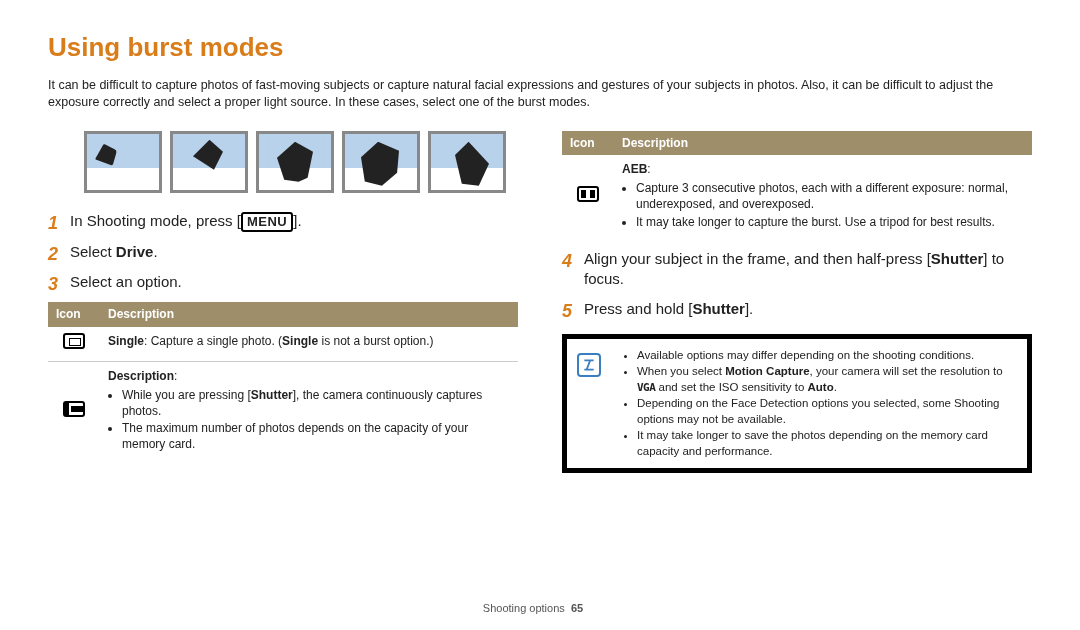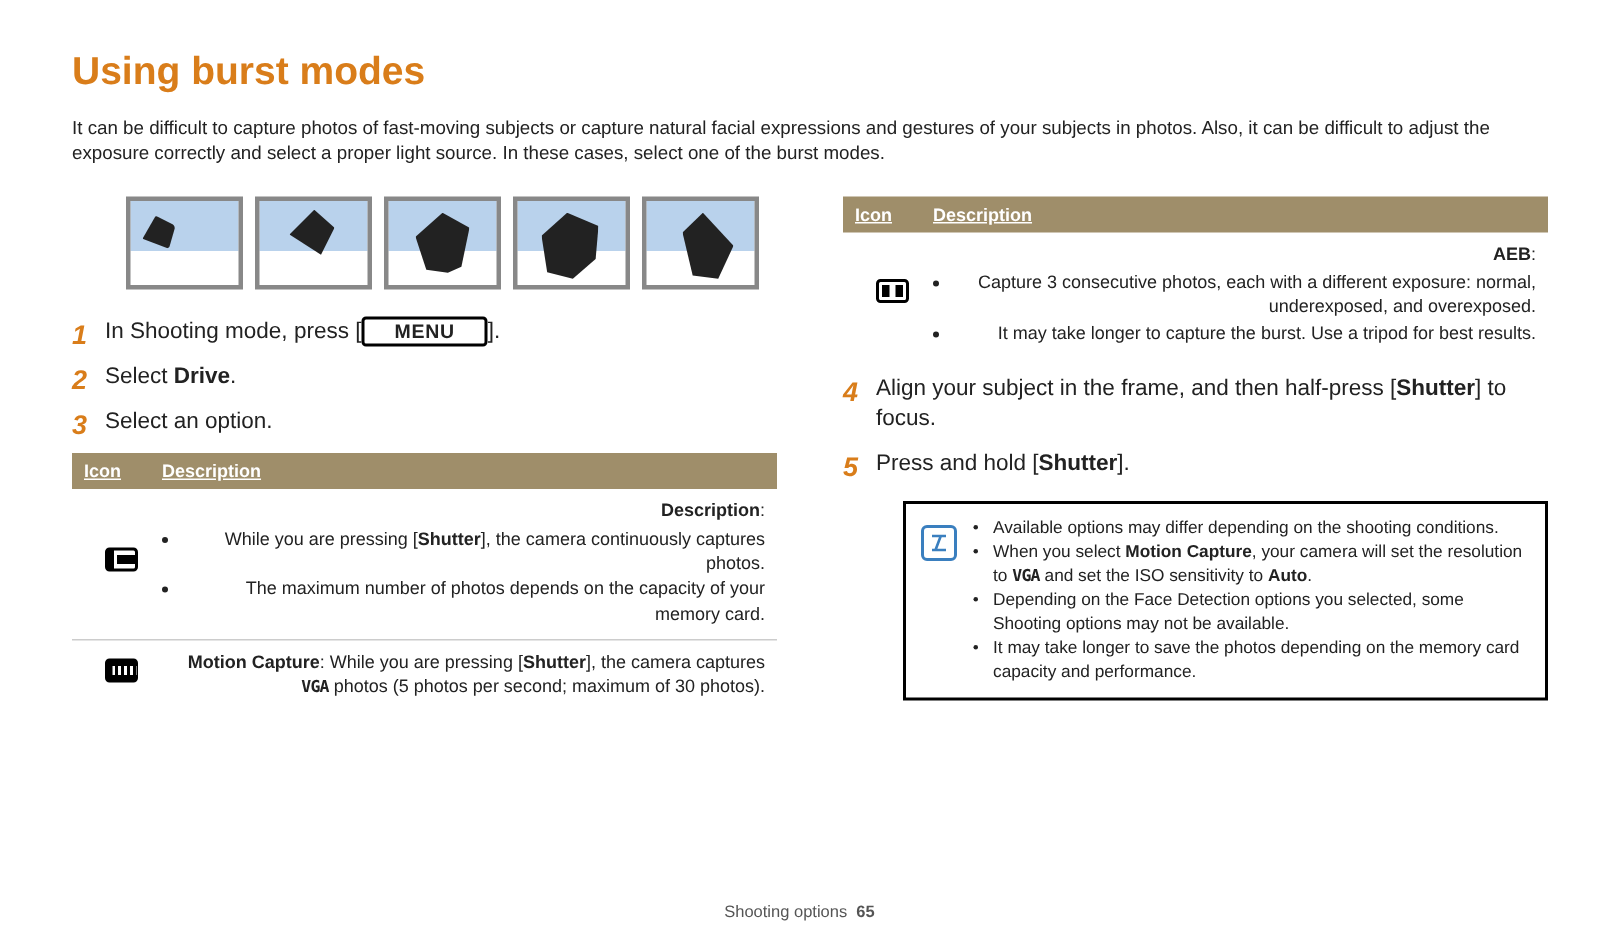--- a/index.html
+++ b/index.html
@@ -46,32 +46,32 @@
   
   ol.steps { list-style: none; counter-reset: s; font-size: 15px; }
   ol.steps > li { counter-increment: s; position: relative; padding-left: 22px; margin: 6px 0 10px; }
   ol.steps > li::before {
     content: counter(s);
     position: absolute; left: 0; top: 0;
     color: #d97d1a; font-style: italic; font-weight: 600; font-size: 18px;
   }
   .menu-badge {
     display:inline-block;border:2px solid #000;border-radius:3px;
-    padding:0 20px;font-weight:800;font-size:13px;line-height:16px;
+    padding:0 4px;font-weight:800;font-size:13px;line-height:16px;
     vertical-align:baseline; letter-spacing:0.5px;
   }
 
   
   table.desc { width: 100%; border-collapse: collapse; font-size: 12px; margin-top:4px;}
   table.desc th {
     background: #9f8e6a; color: #fff; font-weight: 600; text-align: left;
-    padding: 4px 8px; font-size: 12px; text-decoration: underline;
+    padding: 4px 8px; font-size: 12px;
   }
   table.desc th:first-child { width: 52px; }
-  table.desc td { border-bottom: 1px solid #ccc; padding: 6px 8px 8px; vertical-align: top; text-align: right;}
+  table.desc td { border-bottom: 1px solid #ccc; padding: 6px 8px 8px; vertical-align: top;}
   table.desc tr:last-child td { border-bottom: none;}
   .icon-cell { text-align:center; vertical-align: middle !important; }
   .mode-icon {
     display:inline-block;width:22px;height:16px;border:2px solid #000;border-radius:3px;position:relative;background:#fff;
   }
   .mode-icon.single::after{content:"";position:absolute;left:4px;top:3px;width:10px;height:6px;border:1px solid #000;}
   .mode-icon.cont{background:linear-gradient(90deg,#000 0 4px,transparent 4px),#fff;}
   .mode-icon.cont::after{content:"";position:absolute;left:6px;top:3px;width:12px;height:6px;background:#000;}
   .mode-icon.motion{background:#000;}
   .mode-icon.motion::after{content:"";position:absolute;left:3px;top:3px;width:16px;height:6px;background:repeating-linear-gradient(90deg,#fff 0 2px,#000 2px 4px);}
@@ -79,22 +79,22 @@
     linear-gradient(#000,#000) left/5px 100% no-repeat,
     linear-gradient(#000,#000) right/5px 100% no-repeat;}
   .vga{font-family:monospace;font-weight:800;font-size:11px;letter-spacing:-0.5px;}
 
   .sub-bullets { list-style: disc; margin:3px 0 0 14px; font-size:12px;}
   .sub-bullets li{margin:1px 0;}
   .tight { font-size:12.5px; margin:0 0 0 22px;}
 
   
   .note {
-    border:2px solid #000000; display:flex; padding:8px 10px; gap:10px;
-    font-size:11.5px; margin-top:14px; align-items:flex-start;margin-left:40px;
+    border:5px solid #000000; display:flex; padding:8px 10px; gap:22px;
+    font-size:11.5px; margin-top:14px; align-items:flex-start;
   }
   .note-icon{
     width:24px;height:24px;border:2px solid #3a7fbf;border-radius:4px;
     color:#3a7fbf;display:flex;align-items:center;justify-content:center;
     flex-shrink:0; margin-top:6px;
   }
   .note-icon svg{width:14px;height:14px;}
   .note ul{list-style:disc;margin-left:14px;}
   .note li{margin:1px 0;}
 
@@ -139,34 +139,34 @@
         <span>Select </span><strong>Drive</strong><span>.</span>
       </li>
       <li>Select an option.</li>
     </ol>
 
     <table class="desc">
       <tbody>
           <tr>
         <th>Icon</th>
         <th>Description</th>
+      </tr>
+      <tr>
+        <td class="icon-cell"><span class="mode-icon single"></span></td>
+        <td><strong>Single</strong><span>: Capture a single photo. (</span><strong>Single</strong><span> is not a burst option.)</span></td>
       </tr>
       <tr>
         <td class="icon-cell"><span class="mode-icon cont"></span></td>
         <td>
           <strong>Description</strong>:
           <ul class="sub-bullets">
             <li><span>While you are pressing [</span><strong>Shutter</strong><span>], the camera continuously captures photos.</span></li>
             <li>The maximum number of photos depends on the capacity of your memory card.</li>
           </ul>
         </td>
-      </tr>
-      <tr>
-        <td class="icon-cell"><span class="mode-icon motion"></span></td>
-        <td><strong>Motion Capture</strong><span>: While you are pressing [</span><strong>Shutter</strong><span>], the camera captures </span><span class="vga">VGA</span><span> photos (5 photos per second; maximum of 30 photos).</span></td>
       </tr>
     </tbody>
       </table>
   </div>
 
   <div class="col">
     <table class="desc">
       <tbody>
           <tr>
         <th>Icon</th>

